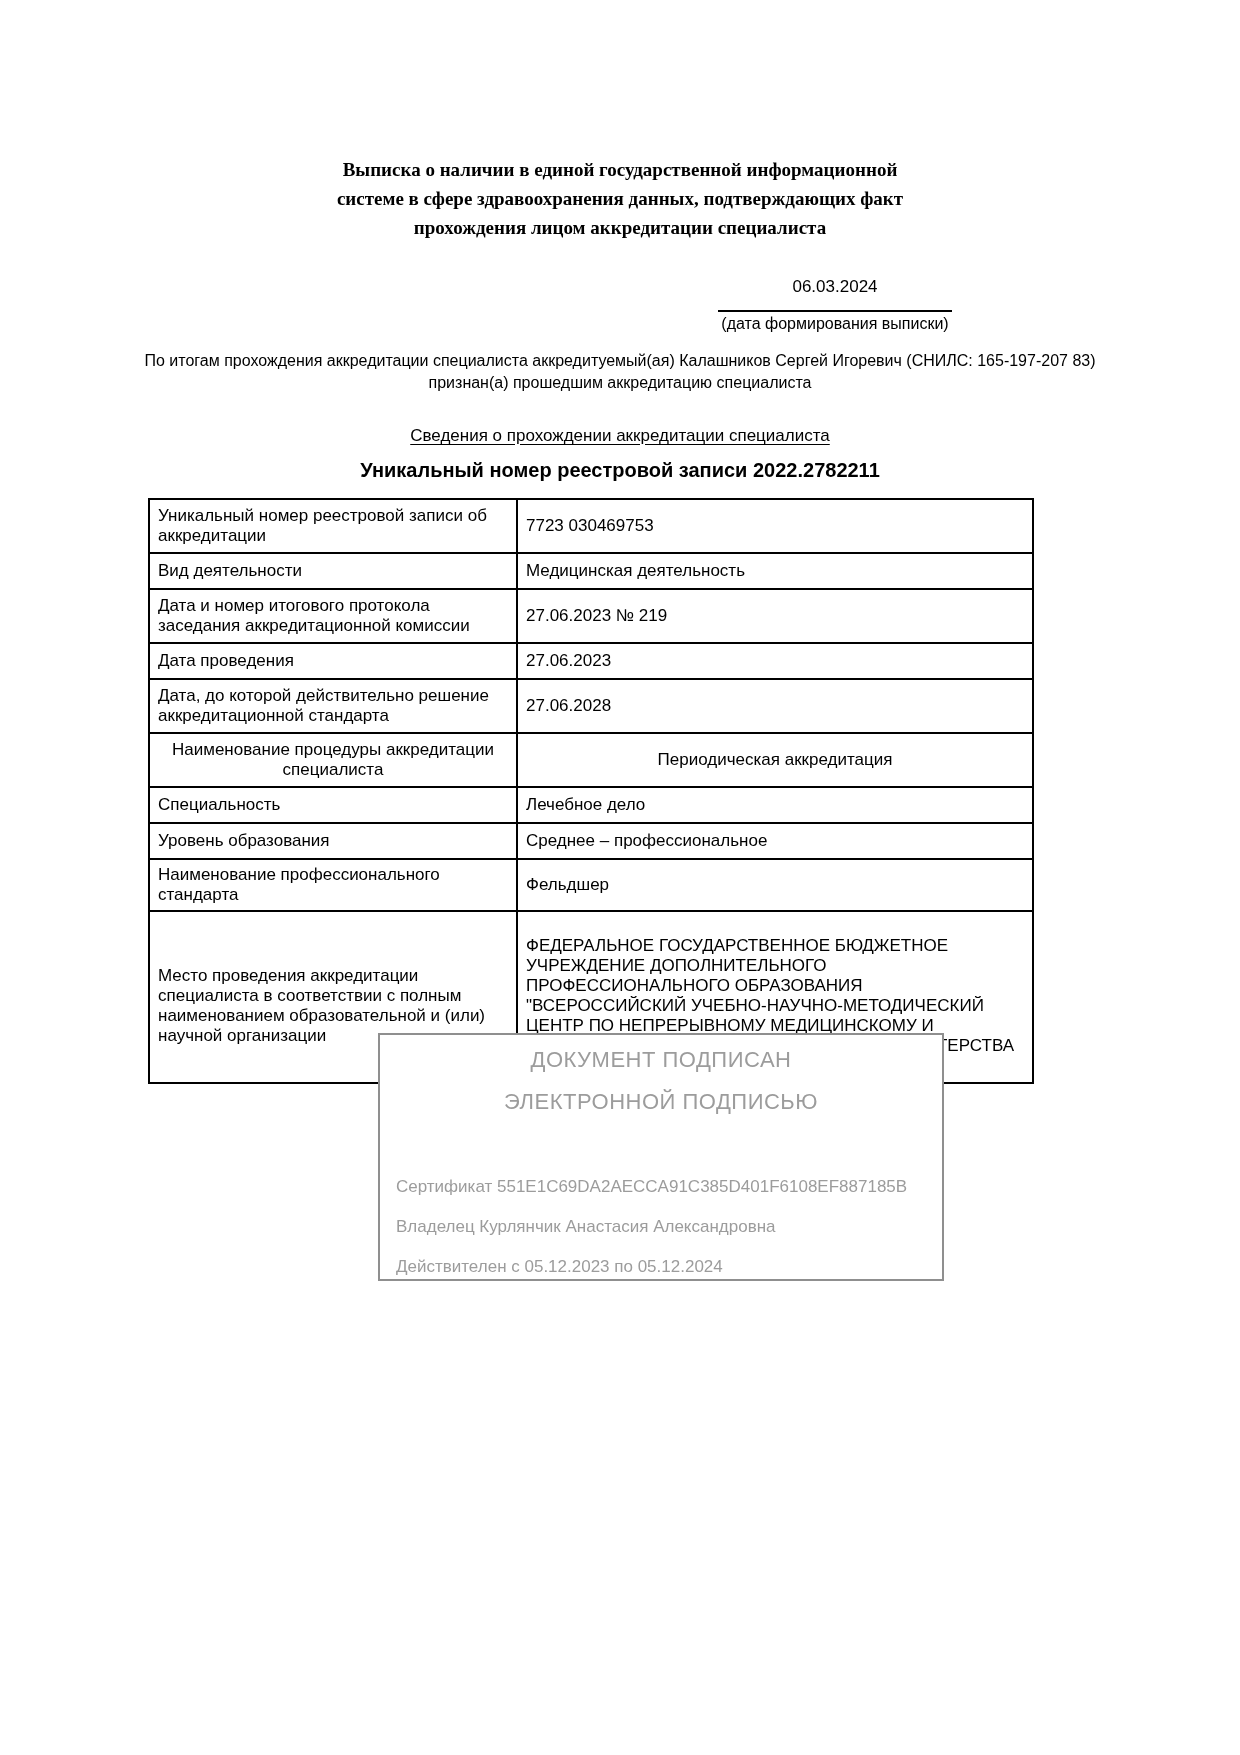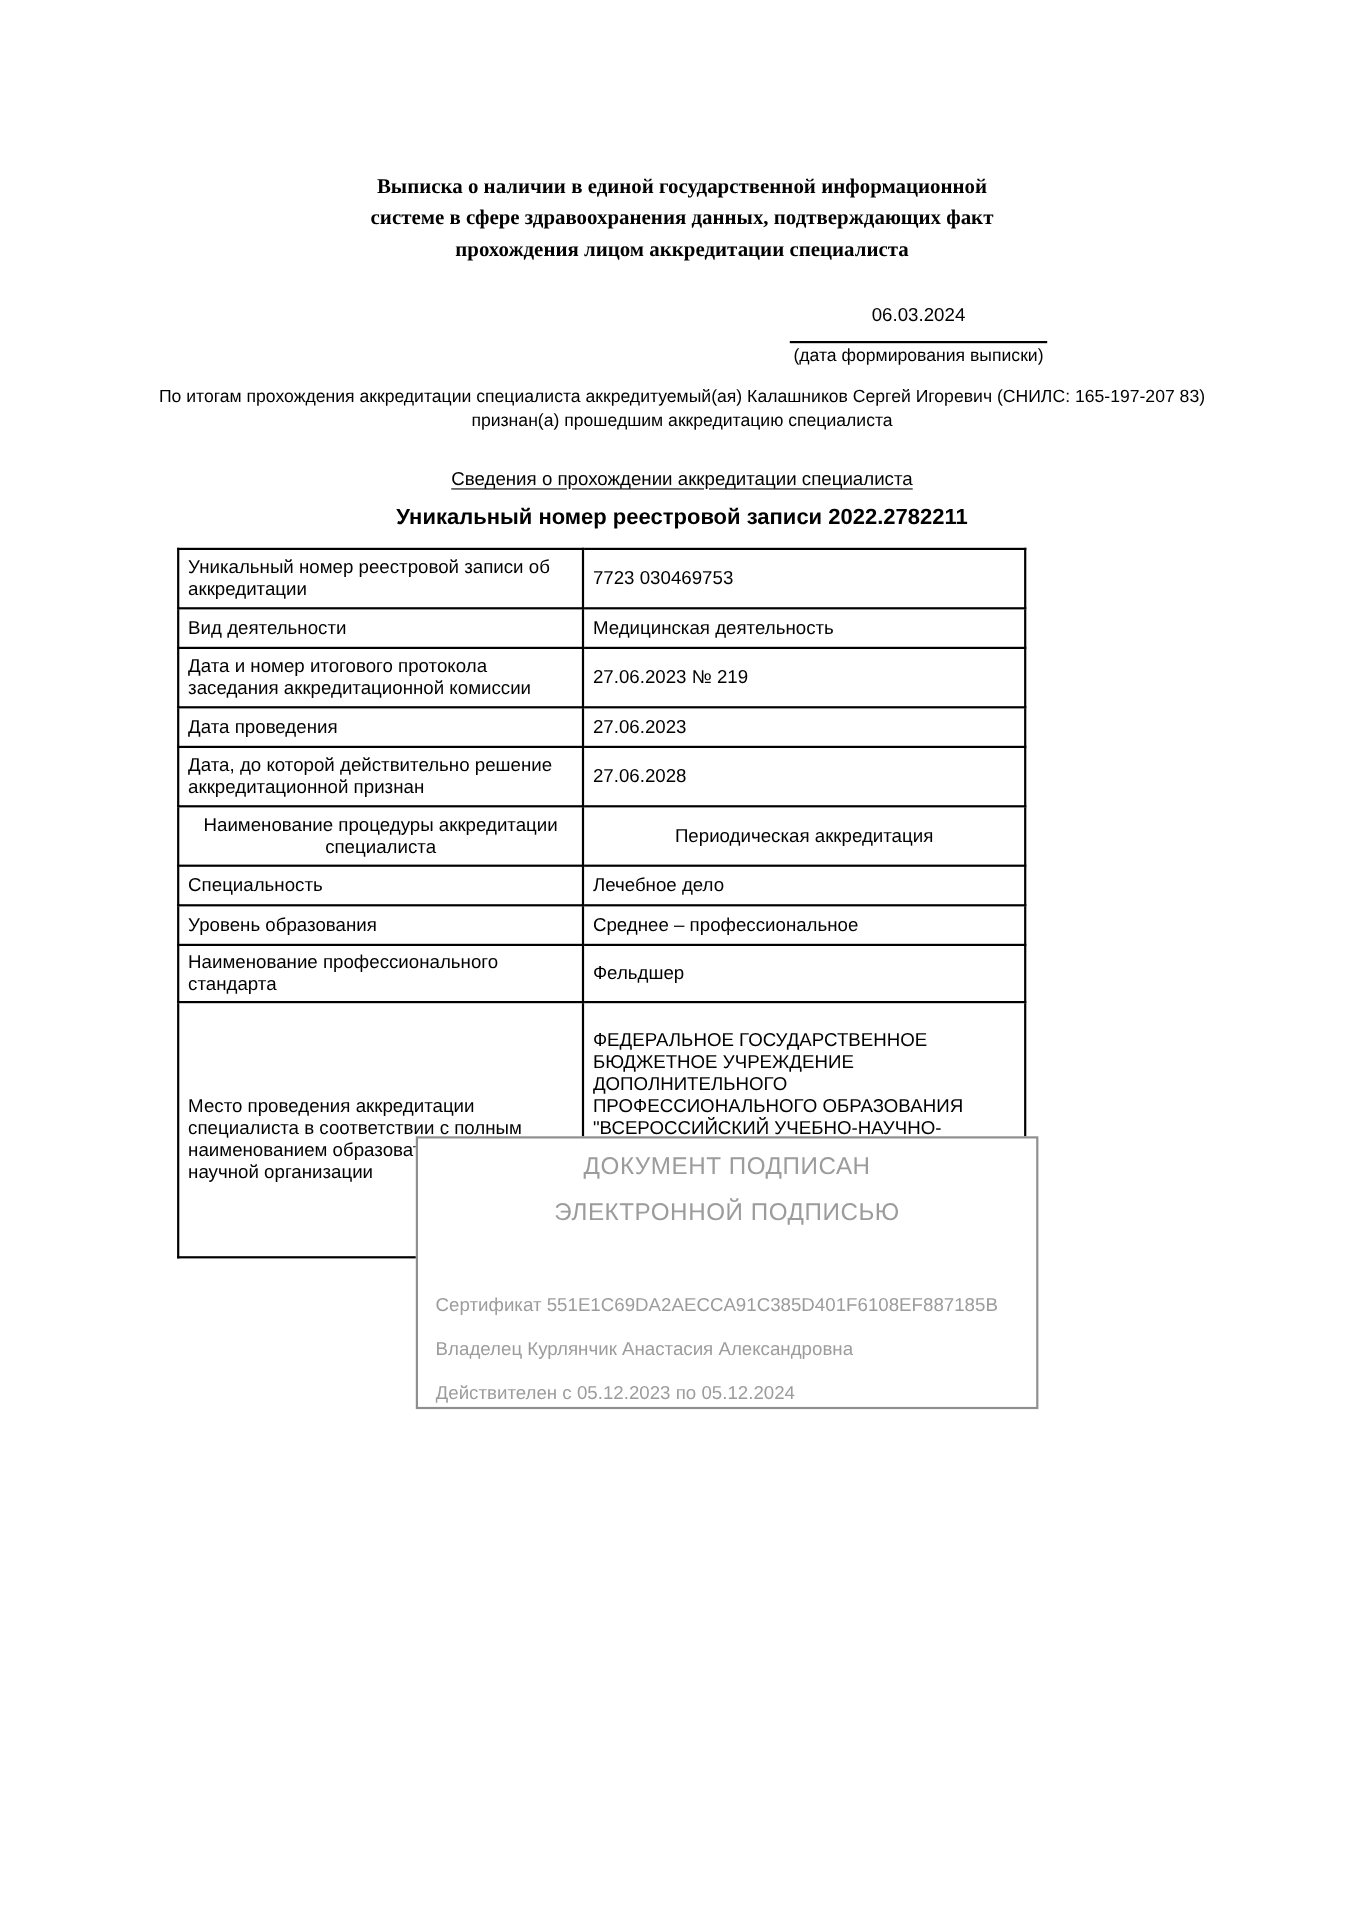--- a/index.html
+++ b/index.html
@@ -39,21 +39,21 @@
     position: absolute; top: 426px; left: 0; width: 1240px;
     text-align: center; font-size: 17px; text-decoration: underline;
     text-underline-offset: 3px;
   }
   .registry-heading {
     position: absolute; top: 459px; left: 0; width: 1240px;
     text-align: center; font-size: 20px; font-weight: bold;
   }
 
   table.acc-table {
-    position: absolute; top: 498px; left: 161px; width: 772px;
+    position: absolute; top: 498px; left: 148px; width: 886px;
     border-collapse: collapse;
     font-size: 17px; line-height: 20px;
   }
   table.acc-table td {
     border: 2px solid #000;
     padding: 5px 8px;
     vertical-align: middle;
   }
   table.acc-table td.label-cell { width: 368px; }
   table.acc-table tr:nth-child(1) { height: 54px; }
@@ -127,21 +127,21 @@
         </tr>
         <tr>
           <td class="label-cell">Дата и номер итогового протокола заседания аккредитационной комиссии</td>
           <td class="value-cell">27.06.2023 № 219</td>
         </tr>
         <tr>
           <td class="label-cell">Дата проведения</td>
           <td class="value-cell">27.06.2023</td>
         </tr>
         <tr>
-          <td class="label-cell">Дата, до которой действительно решение аккредитационной признан</td>
+          <td class="label-cell">Дата, до которой действительно решение аккредитационной стандарта</td>
           <td class="value-cell">27.06.2028</td>
         </tr>
         <tr>
           <td class="label-cell">Наименование процедуры аккредитации специалиста</td>
           <td class="value-cell">Периодическая аккредитация</td>
         </tr>
         <tr>
           <td class="label-cell">Специальность</td>
           <td class="value-cell">Лечебное дело</td>
         </tr>

